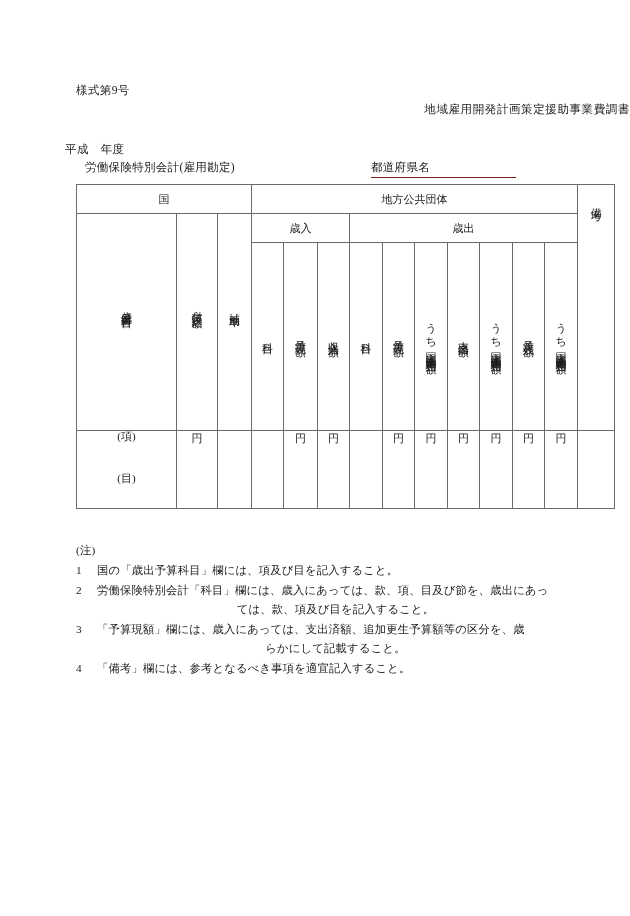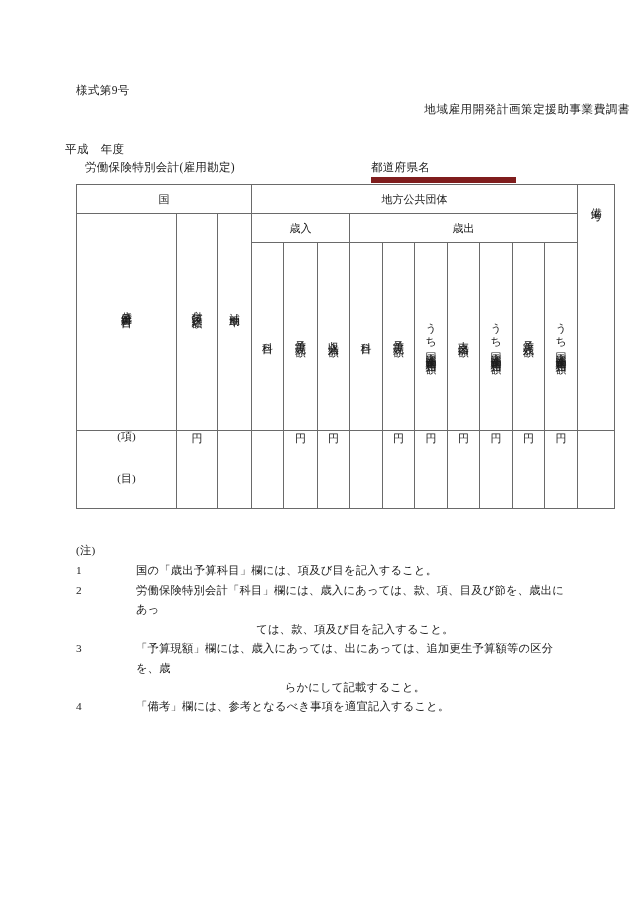--- a/index.html
+++ b/index.html
@@ -59,21 +59,21 @@
     letter-spacing: 0.3px;
     white-space: nowrap;
   }
   .pref-field {
     position: absolute;
     left: 371px;
     top: 160px;
     width: 145px;
     font-size: 11.5px;
     letter-spacing: 0.3px;
-    border-bottom: 6px solid #7f1d1d;
+    border-bottom: 1px solid #7f1d1d;
     padding-bottom: 2px;
     white-space: nowrap;
   }
 
   
   .tbl-wrap {
     position: absolute;
     left: 76px;
     top: 184px;
     width: 478px;
@@ -142,21 +142,20 @@
     display: flex;
     align-items: flex-start;
   }
   .note-num {
     width: 21px;
     flex: 0 0 21px;
   }
   .note-body {
     flex: 1 1 auto;
     text-indent: 0;
-    margin-left: 39px;
   }
   .note-body .cont { display: block; text-indent: 8px; text-align: center; }
 </style>
 </head>
 <body>
 
 <div class="page">
 
   <div class="form-no">様式第9号</div>
   <div class="doc-title">地域雇用開発計画策定援助事業費調書</div>
@@ -276,21 +275,21 @@
       <span class="note-num">2</span>
       <span class="note-body">
         <span>労働保険特別会計「科目」欄には、歳入にあっては、款、項、目及び節を、歳出にあっ</span>
         <span class="cont">ては、款、項及び目を記入すること。</span>
       </span>
     </div>
 
     <div class="note">
       <span class="note-num">3</span>
       <span class="note-body">
-        <span>「予算現額」欄には、歳入にあっては、出にあっては、追加更生予算額等の区分を、歳</span>
+        <span>「予算現額」欄には、歳入にあっては、支出済額、追加更生予算額等の区分を、歳</span>
         <span class="cont">らかにして記載すること。</span>
       </span>
     </div>
 
     <div class="note">
       <span class="note-num">4</span>
       <span class="note-body">
         <span>「備考」欄には、参考となるべき事項を適宜記入すること。</span>
       </span>
     </div>

